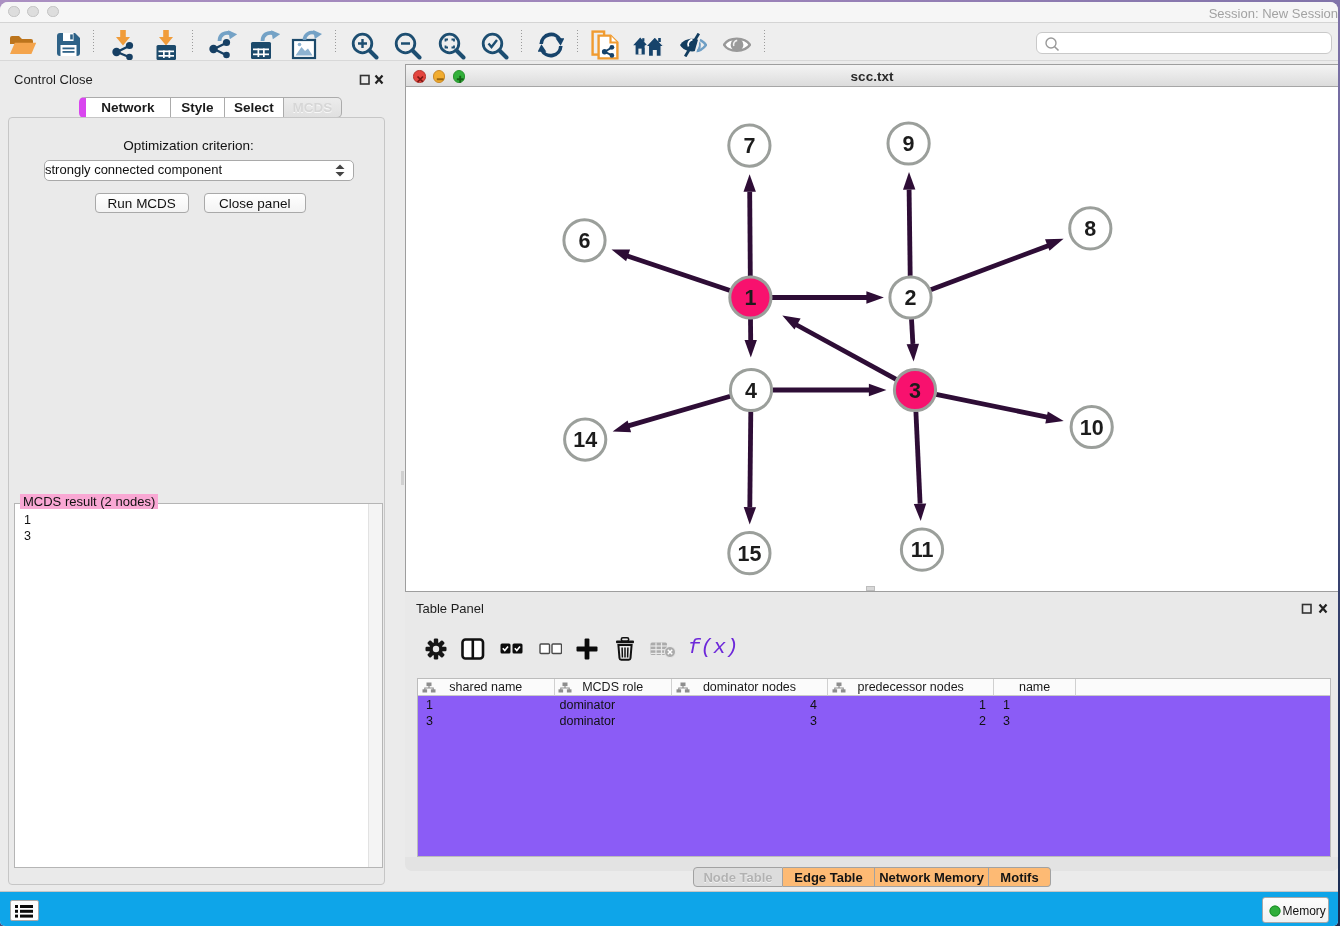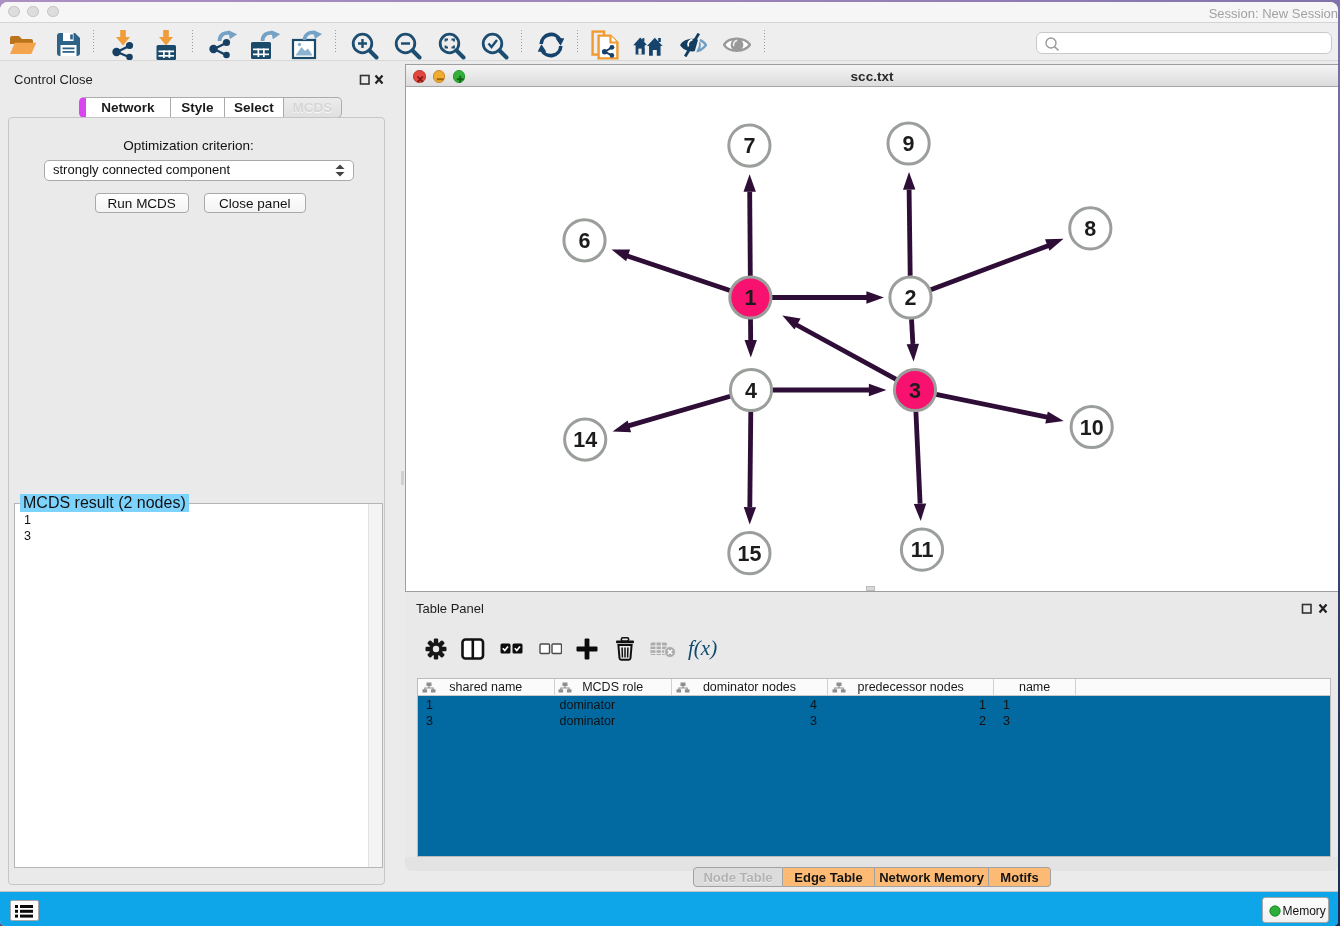--- a/index.html
+++ b/index.html
@@ -12,33 +12,33 @@
 #apptitle{width:100%;text-align:right;top:3.5px;font-size:13px;color:#a2a2a2}
 #toolbar{left:0;top:21px;right:0;height:38px;background:#eeeeee;border-bottom:1px solid #d8d8d8}
 .tsep{top:7px;height:24px;width:1px;background-image:linear-gradient(#9b9b9b 1px,transparent 1px);background-size:1px 3px}
 #searchbox{left:1036px;top:9px;width:296px;height:22px;background:#fff;border:1px solid #c9c9c9;border-radius:6px}
 #main{left:0;top:61px;right:0;bottom:35px;background:#ebebeb}
 #cphead{left:14px;top:9px;font-size:13px;color:#1e1e1e}
 #cptabs{left:78.8px;top:33.5px;height:21px;font-size:13.5px;font-weight:700;color:#1a1a1a}
 .cptab{height:21px;background:#fff;border:1px solid #ababab;border-left:none;text-align:center;float:left;line-height:20px}
 #cppanel{left:8px;top:53.5px;width:377px;height:768px;background:#eaeaea;border:1px solid #c6c6c6;border-radius:4px}
 #optlabel{left:0;width:377px;top:75px;text-align:center;font-size:13.5px;color:#111}
-#dropdown{left:44px;top:97px;width:310px;height:20.5px;background:#fff;border:1px solid #a9a9a9;border-radius:5px;font-size:13px;color:#111;line-height:18.5px;padding-left:8px}
+#dropdown{left:44px;top:97px;width:310px;height:20.5px;background:#fff;border:1px solid #a9a9a9;border-radius:5px;font-size:13px;color:#111;line-height:18.5px;padding-left:0}
 .btn{top:129.5px;height:20.5px;background:linear-gradient(#ffffff,#f3f3f3);border:1px solid #a9a9a9;border-radius:4px;font-size:13.5px;color:#111;text-align:center;line-height:19px}
 #fieldset{left:14px;top:440px;width:369px;height:365px;border:1px solid #b5b5b5;background:#fff}
-#fslegend{left:20px;top:430.5px;background:#7dd3fc;padding:0 3px;font-size:16px;color:#111}
+#fslegend{left:20px;top:430.5px;background:#f9a8d4;padding:0 3px;font-size:13px;color:#111}
 #fstext{left:9px;top:8px;font-size:12.5px;color:#111;line-height:16px}
 #fsscroll{right:0;top:0;width:14px;height:363px;background:#f4f4f4;border-left:1px solid #e2e2e2}
 #nettitle{left:405px;top:1px;width:934px;height:22.5px;background:linear-gradient(#f4f4f4,#dcdcdc);border:1px solid #9e9e9e;border-bottom:1px solid #a6a6a6}
 #netcanvas{left:405px;top:23.5px;width:934px;height:505px;background:#fff;border:1px solid #9e9e9e;border-top:none}
 .nlight{width:12.5px;height:12.5px;border-radius:50%;top:5px}
 #nettext{width:100%;top:3.5px;text-align:center;font-size:13.5px;font-weight:700;color:#2a2a2a}
 #tpouter{left:405px;top:528.5px;width:934px;height:279px;background:#e9e9e9;border-radius:0 0 7px 7px}
 #tphead{left:11px;top:9px;font-size:13px;color:#1e1e1e}
-#tptable{left:12px;top:86px;width:914px;height:179.5px;background:#0369a1;border:1px solid #bcbcbc}
+#tptable{left:12px;top:86px;width:914px;height:179.5px;background:#8b5cf6;border:1px solid #bcbcbc}
 .th{top:0;height:17.5px;border-right:1px solid #d0d0d0;background:#fbfbfb;border-bottom:1px solid #c9c9c9;font-size:12.5px;color:#1a1a1a;text-align:center;line-height:16px}
 .td{font-size:12.5px;color:#111;height:16px;line-height:16px}
 .btab{top:803.5px;height:20px;background:#fdba74;border:1px solid #a2a2a2;border-left:none;font-size:13px;font-weight:700;color:#141414;text-align:center;line-height:19px}
 #statusbar{left:0;right:0;bottom:0;height:35px;background:#0ea5e9;border-top:1px solid #c6c6c6}
 #listbtn{left:10px;top:8px;width:28.5px;height:21px;background:#fdfdfd;border:1px solid #a8a8a8;border-radius:2px}
 #membtn{right:9.5px;top:5px;width:67px;height:25.5px;background:linear-gradient(#fdfdfd,#f1f1f1);border:1px solid #a8a8a8;border-radius:3px;font-size:12px;color:#111}
 .hico{position:absolute;top:3px}
 </style></head><body>
 <div id="win">
 <div id="titlebar" class="abs">
@@ -327,21 +327,21 @@
   <svg class="abs" style="left:245px;top:49px" width="26" height="17">
           <rect x="0.5" y="1.5" width="16.5" height="12.5" rx="1.5" fill="#ababab"></rect>
           <line x1="0.5" y1="5" x2="17" y2="5" stroke="#e9e9e9" stroke-width="1.2"></line>
           <line x1="0.5" y1="8.7" x2="17" y2="8.7" stroke="#e9e9e9" stroke-width="1.2"></line>
           <line x1="0.5" y1="12.4" x2="17" y2="12.4" stroke="#e9e9e9" stroke-width="1.2"></line>
           <line x1="6" y1="1.5" x2="6" y2="14" stroke="#e9e9e9" stroke-width="1.2"></line>
           <line x1="11.5" y1="1.5" x2="11.5" y2="14" stroke="#e9e9e9" stroke-width="1.2"></line>
           <circle cx="20" cy="11" r="5.5" fill="#ababab" stroke="#e9e9e9" stroke-width="1"></circle>
           <path d="M17.8,8.8 l4.4,4.4 M22.2,8.8 l-4.4,4.4" stroke="#fff" stroke-width="1.5"></path>
         </svg>
-  <div class="abs" style="left:283px;top:44px;font-family:Liberation Serif, serif;font-style:italic;font-size:21px;color:#0c4a6e">f(x)</div>
+  <div class="abs" style="left:283px;top:44px;font-family:Liberation Mono, monospace;font-style:italic;font-size:21px;color:#6d28d9">f(x)</div>
   <div id="tptable" class="abs">
    <div class="abs th" style="left:0;width:136.6px">shared name</div>
    <div class="abs th" style="left:136.6px;width:117.3px">MCDS role</div>
    <div class="abs th" style="left:253.9px;width:156.2px">dominator nodes</div>
    <div class="abs th" style="left:410.1px;width:166.2px">predecessor nodes</div>
    <div class="abs th" style="left:576.3px;width:81.6px">name</div>
    <div class="abs th" style="left:657.9px;width:254.1px;border-right:none"></div>
    <svg width="14" height="11" class="hico" style="left:4px">
             <rect x="4.5" y="0.5" width="5" height="3.6" fill="#8d8d8d"></rect>
             <path d="M7,4 v2 M2.8,8.8 v-2.8 h8.4 v2.8" stroke="#8d8d8d" fill="none" stroke-width="1.1"></path>

